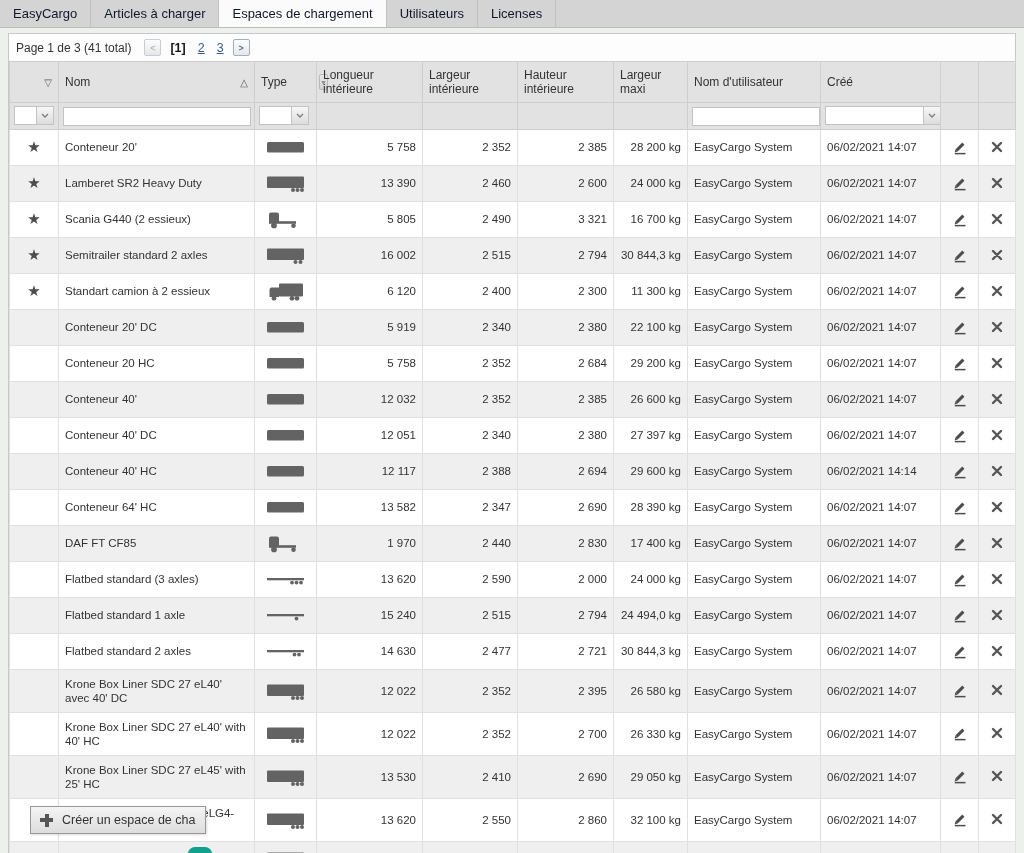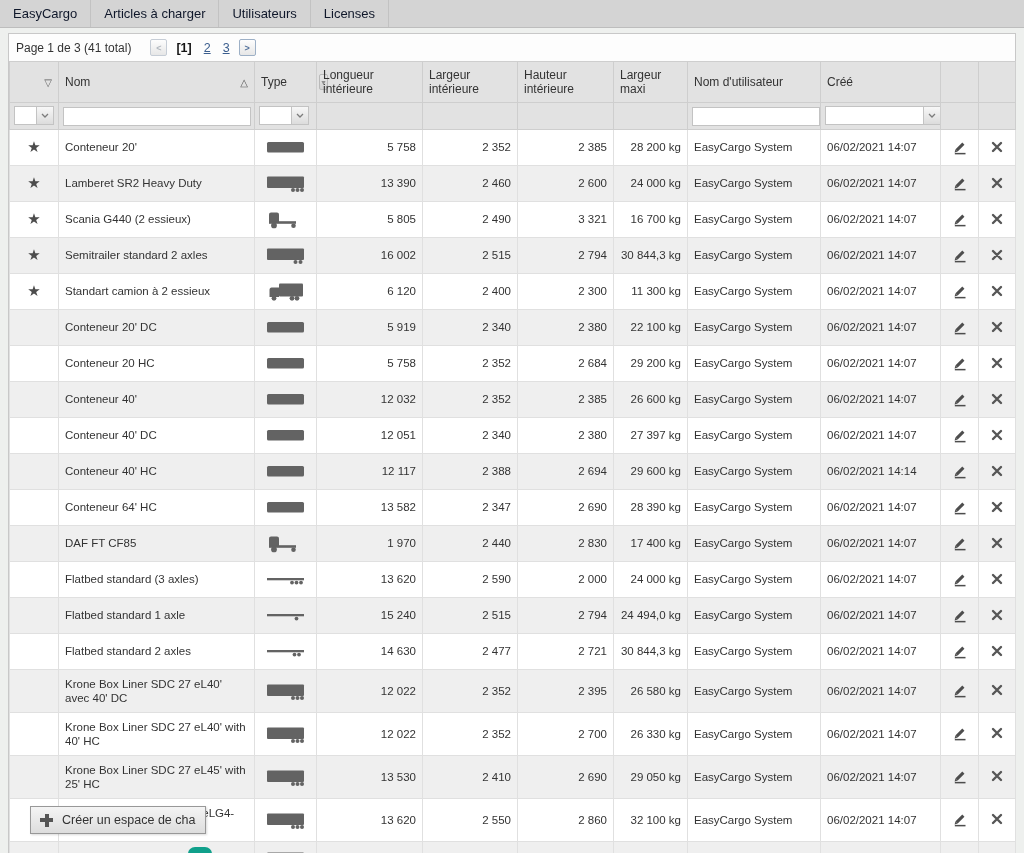--- a/index.html
+++ b/index.html
@@ -15,21 +15,21 @@
     border-right:1px solid #c2c2c2; white-space:nowrap; cursor:pointer;
   }
   .tab.active { background:#fbfbfb; }
   
   .panel {
     position:absolute; left:8px; top:33px; width:1008px;
     background:#fff; border:1px solid #c8c8c8;
   }
   
   .pagebar { height:27px; display:flex; align-items:center; padding:0 7px; font-size:12px; background:#fdfdfd; }
-  .pgsum { margin-right:16px; color:#333; }
+  .pgsum { margin-right:10px; color:#333; }
   .pgbtn {
     width:17px; height:17px; margin:0 3px; border:1px solid #9db0c6; border-radius:2px;
     background:linear-gradient(#fdfdfd,#e7e7e7); display:inline-flex; align-items:center; justify-content:center;
     font-size:9px; font-weight:bold; color:#51709b; cursor:pointer; text-decoration:none;
   }
   .pgbtn.disabled { border-color:#c6cdd6; color:#b2b8bf; cursor:default; }
   .pgcur { font-weight:bold; color:#141414; margin:0 6px; font-size:12.5px; }
   .pglink { color:#3b5e8e; text-decoration:underline; margin:0 6px; font-size:12.5px; cursor:pointer; }
   
   table.grid { width:100%; border-collapse:collapse; table-layout:fixed; }
@@ -90,20 +90,21 @@
     position:absolute; left:188px; top:847px; width:24px; height:7px;
     background:#10a08b; border-radius:12px 12px 0 0;
   }
 </style>
 </head>
 <body>
 
 <div class="tabbar">
   <div class="tab">EasyCargo</div>
   <div class="tab">Articles à charger</div>
+  <div class="tab active">Espaces de chargement</div>
   <div class="tab">Utilisateurs</div>
   <div class="tab">Licenses</div>
 </div>
 
 <div class="panel">
 
   <div class="pagebar top">
     <span class="pgsum">Page 1 de 3 (41 total)</span>
     <span class="pgbtn disabled">&lt;</span>
     <span class="pgcur">[1]</span>

